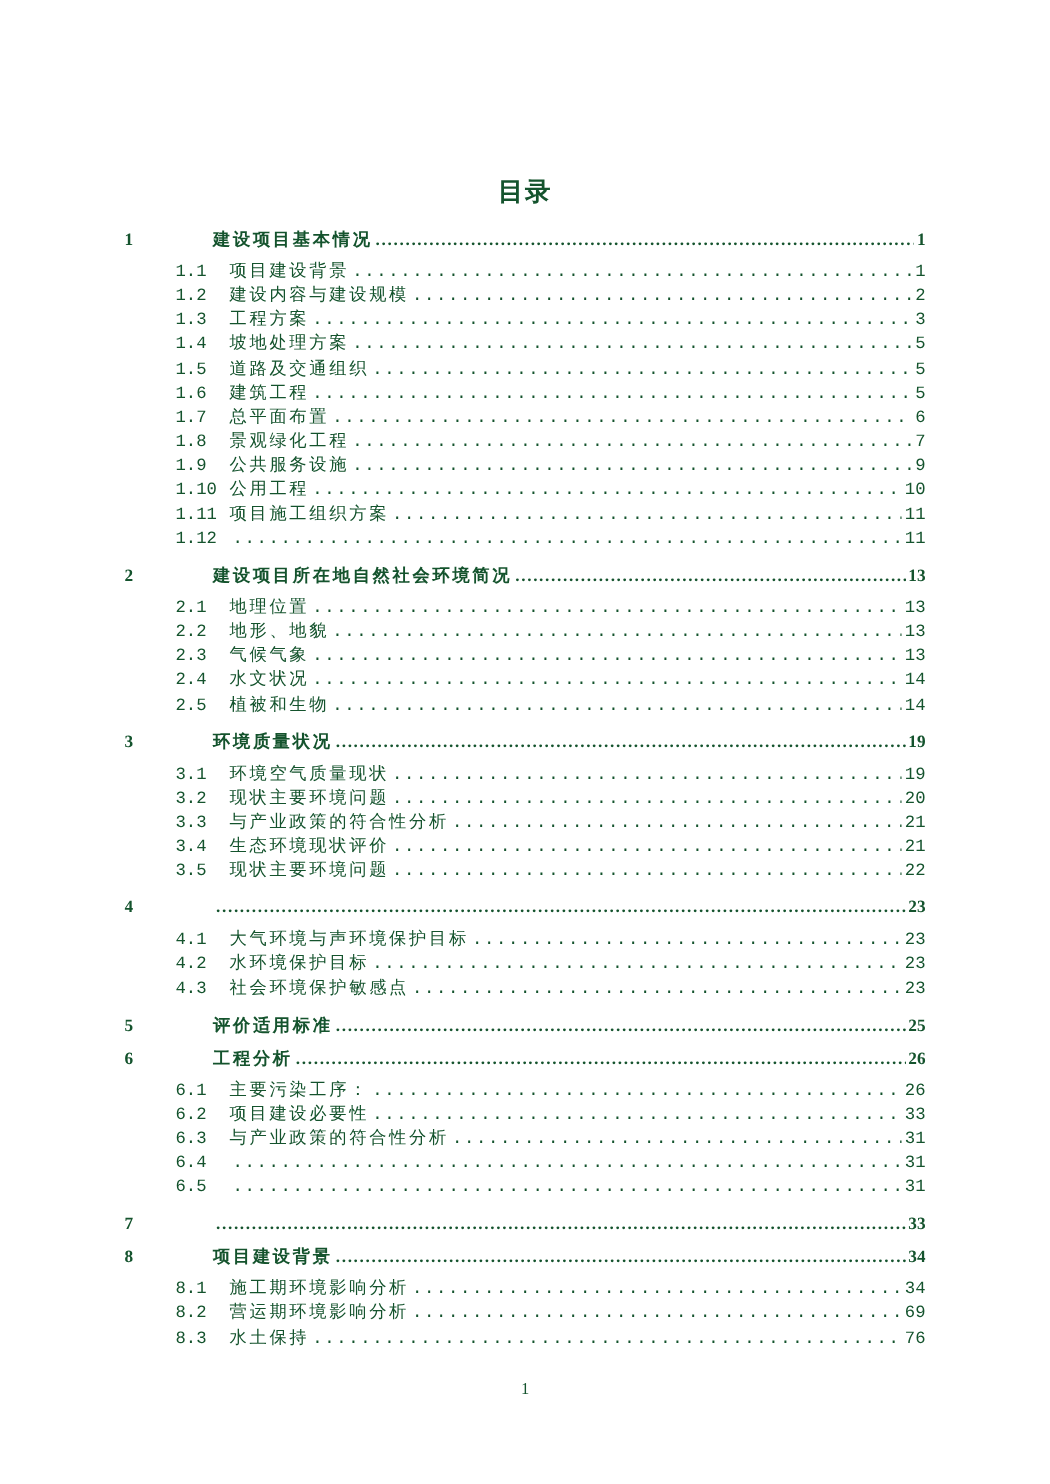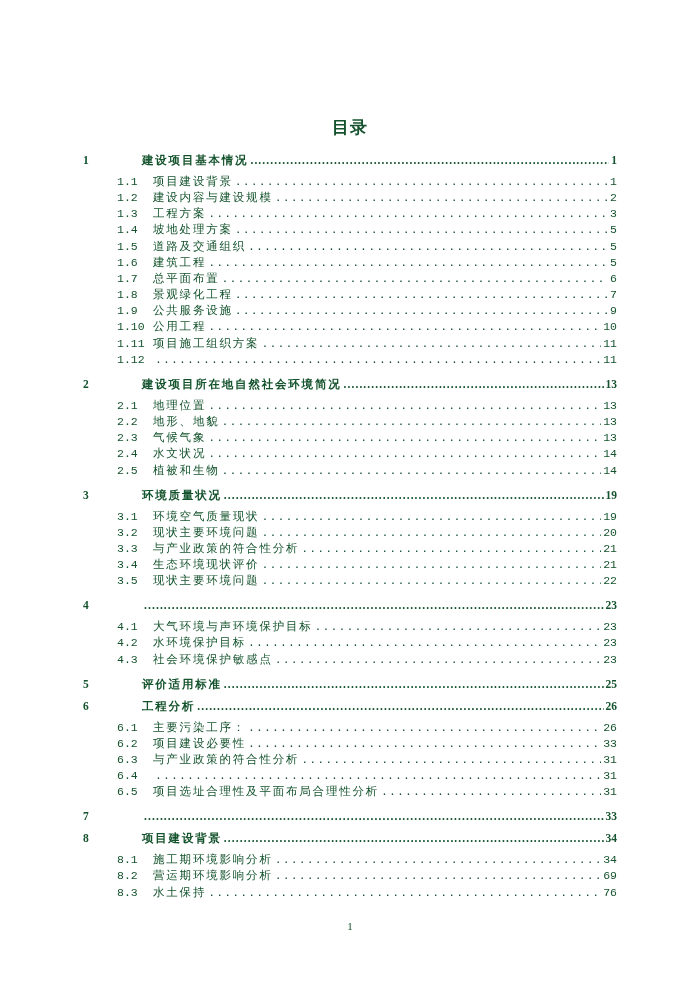--- a/index.html
+++ b/index.html
@@ -295,21 +295,20 @@
           <span class="dots">............................................................................................................................................................................................................................................................................................................</span>
           <span class="pg">31</span>
         </div>
         <div class="row l2">
           <span class="num">6.4</span>
           <span class="dots">............................................................................................................................................................................................................................................................................................................</span>
           <span class="pg">31</span>
         </div>
         <div class="row l2">
           <span class="num">6.5</span>
-          <span class="ttl">项目选址合理性及平面布局合理性分析</span>
           <span class="dots">............................................................................................................................................................................................................................................................................................................</span>
           <span class="pg">31</span>
         </div>
         <div class="row l1">
           <span class="num">7</span>
           <span class="dots">............................................................................................................................................................................................................................................................................................................</span>
           <span class="pg">33</span>
         </div>
         <div class="row l1">
           <span class="num">8</span>

